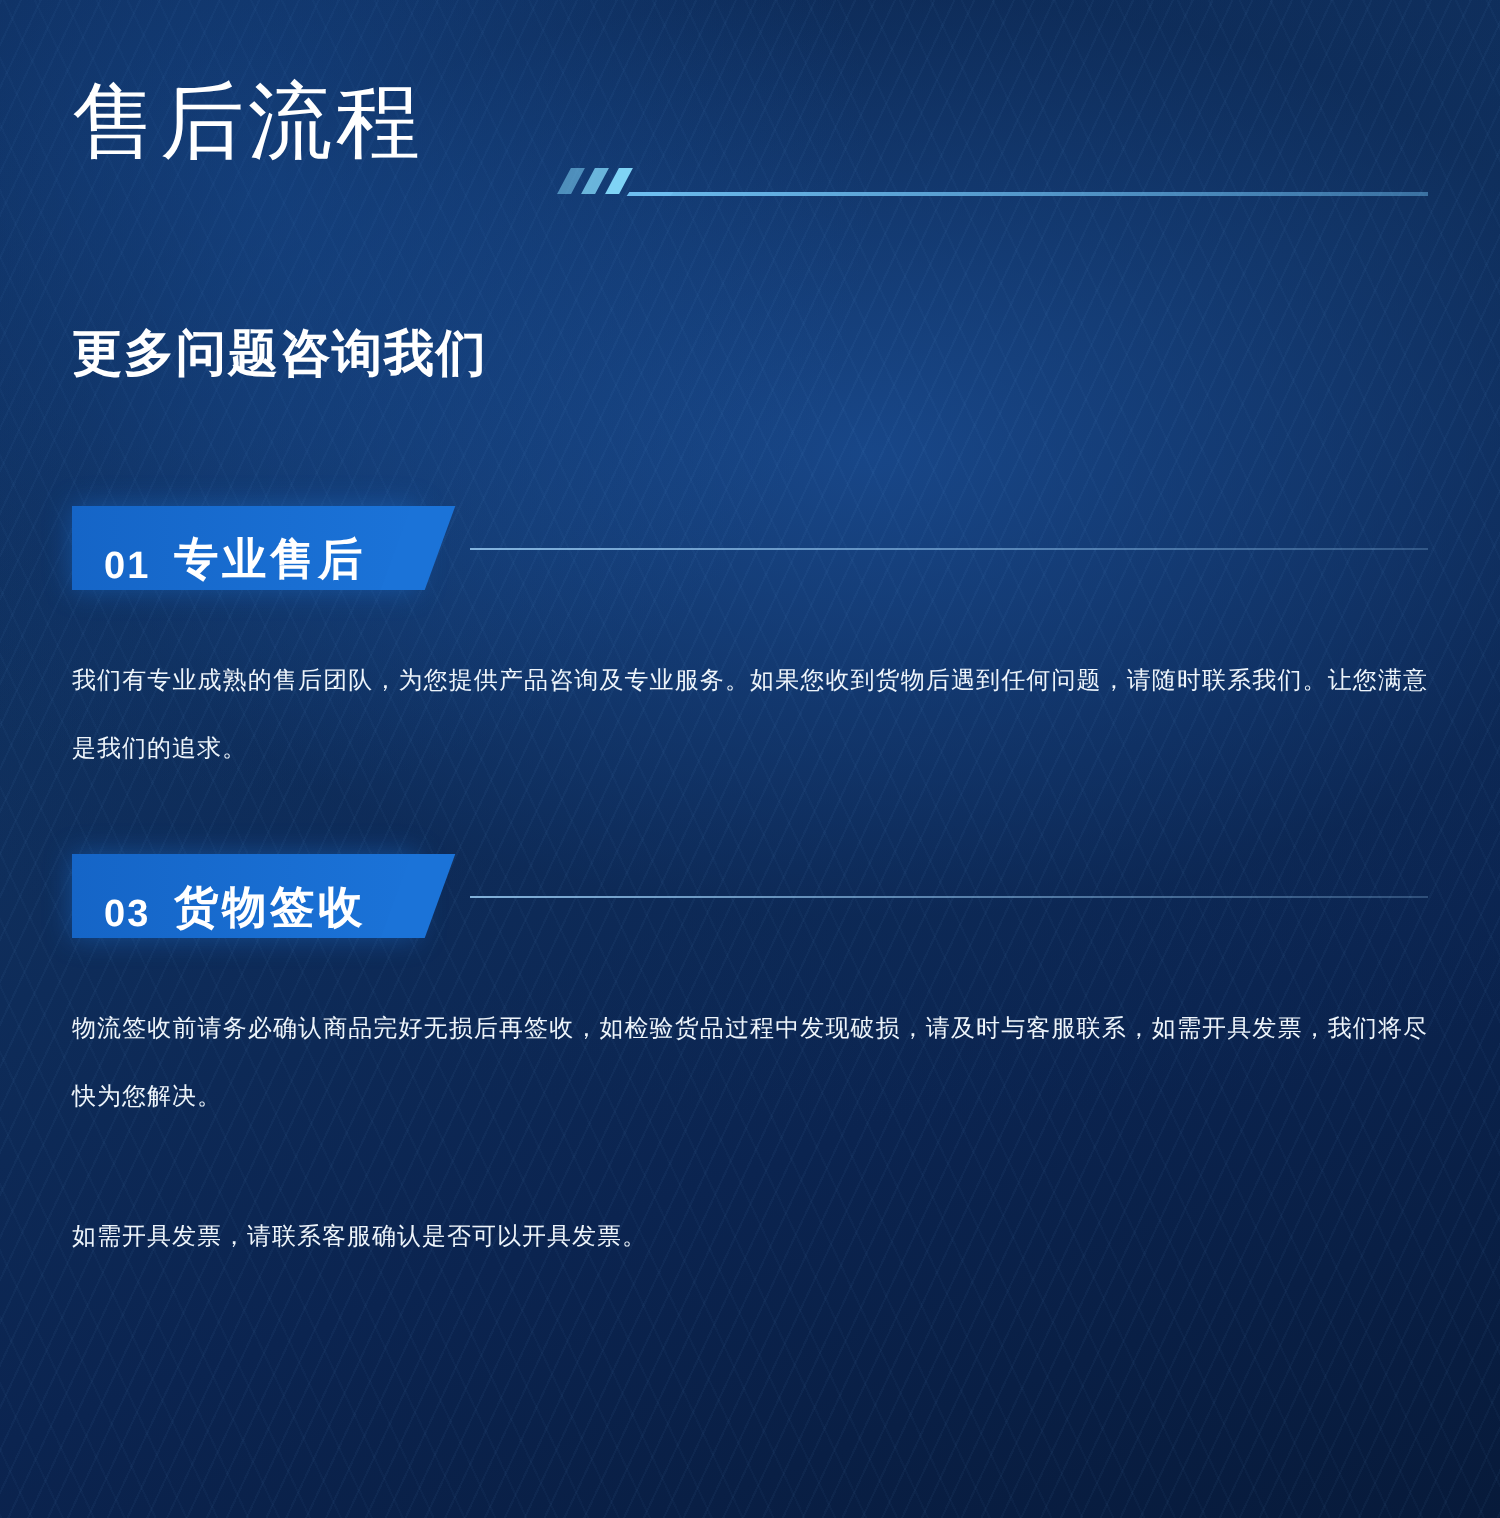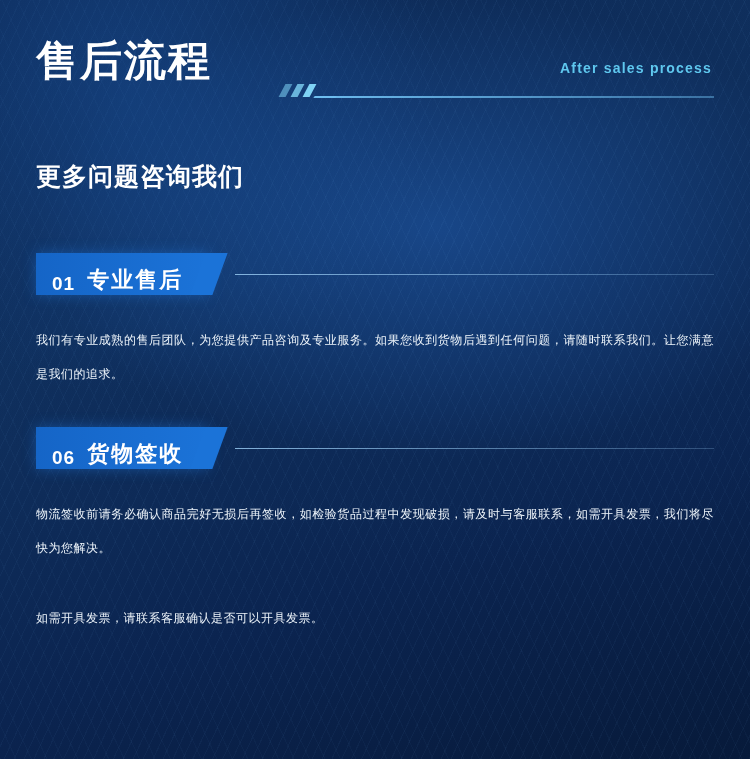--- a/index.html
+++ b/index.html
@@ -52,21 +52,21 @@
   .header {
     position: relative;
     padding-top: 44px;
     height: 78px;
   }
   .title-zh {
     position: absolute;
     left: 0;
     top: 40px;
     font-size: 42px;
-    font-weight: bold;
+    font-weight: normal;
     color: #ffffff;
     letter-spacing: 2px;
     line-height: 1;
   }
   .title-en {
     position: absolute;
     right: 2px;
     top: 60px;
     font-size: 14px;
     font-weight: bold;
@@ -188,21 +188,20 @@
 <div class="page">
   <div class="content">
 
     <div class="header">
       <div class="title-zh">售后流程</div>
       <div class="slash-group">
         <i></i>
           <i></i>
           <i></i>
       </div>
-      <div class="title-en">After sales process</div>
       <div class="header-rule"></div>
     </div>
 
     <div class="subtitle">更多问题咨询我们</div>
 
     <div class="sections">
 
       <div class="section">
         <div class="sec-head">
           <div class="sec-tag">
@@ -210,21 +209,21 @@
             <span class="sec-name">专业售后</span>
           </div>
           <div class="sec-line"></div>
         </div>
         <div class="sec-body">我们有专业成熟的售后团队，为您提供产品咨询及专业服务。如果您收到货物后遇到任何问题，请随时联系我们。让您满意是我们的追求。</div>
       </div>
 
       <div class="section">
         <div class="sec-head">
           <div class="sec-tag">
-            <span class="sec-num">06</span>
+            <span class="sec-num">03</span>
             <span class="sec-name">货物签收</span>
           </div>
           <div class="sec-line"></div>
         </div>
         <div class="sec-body">物流签收前请务必确认商品完好无损后再签收，如检验货品过程中发现破损，请及时与客服联系，如需开具发票，我们将尽快为您解决。</div>
       </div>
 
       <div class="section">
         <div class="sec-body">如需开具发票，请联系客服确认是否可以开具发票。</div>
       </div>

